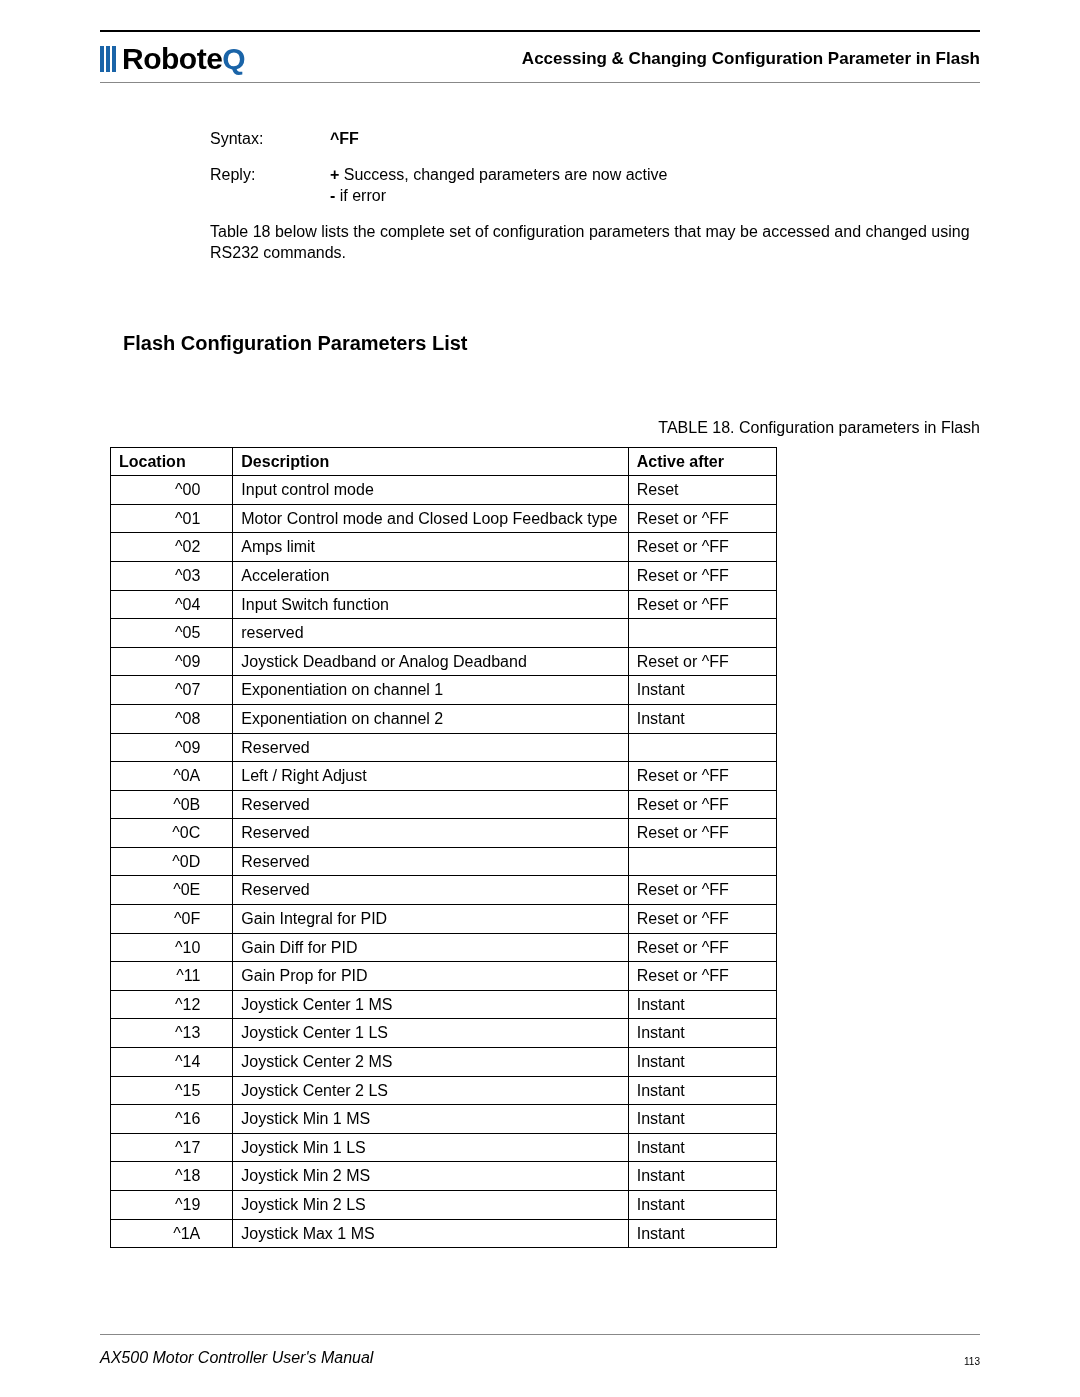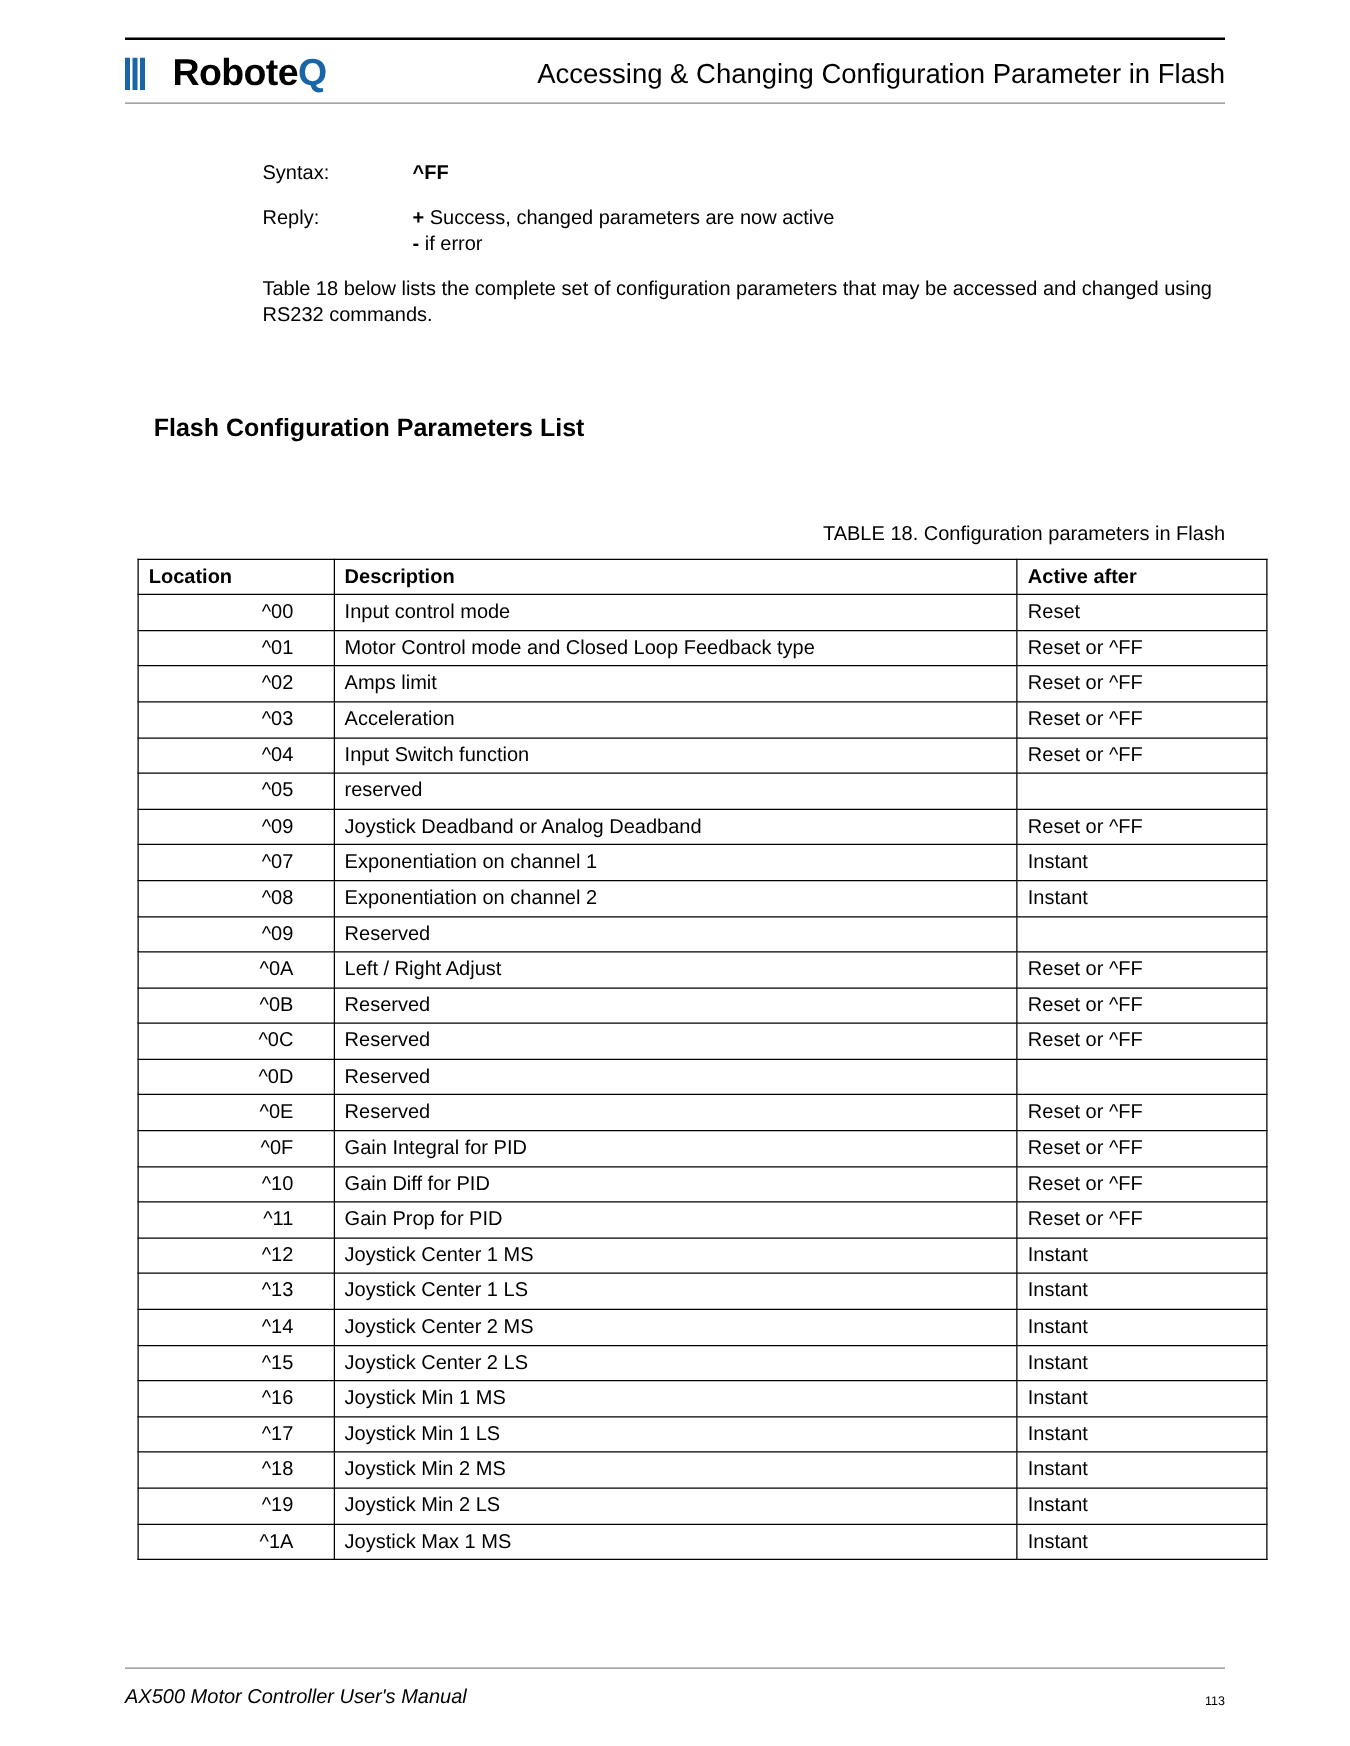--- a/index.html
+++ b/index.html
@@ -33,29 +33,29 @@
     justify-content: space-between;
     padding-bottom: 10px;
   }
   .logo {
     font-family: Arial, Helvetica, sans-serif;
     font-weight: 900;
     font-size: 30px;
     letter-spacing: -0.5px;
     display: flex;
     align-items: center;
-    gap: 20px;
+    gap: 4px;
   }
   .logo svg {
     display: inline-block;
     vertical-align: middle;
   }
   .header-title {
-    font-weight: 400;
-    font-size: 22px;
+    font-weight: 700;
+    font-size: 17px;
   }
   .header-rule {
     position: absolute;
     left: 100px;
     right: 100px;
     top: 82px;
     border-top: 1px solid #888;
   }
 
   .body {
@@ -100,21 +100,21 @@
 
   .table-caption {
     margin-left: 14px;
     margin-bottom: 8px;
     font-size: 16px;
     text-align: right;
   }
 
   table.flash {
     border-collapse: collapse;
-    width: 904px;
+    width: 667px;
     margin-left: 10px;
     font-size: 16px;
   }
   table.flash th, table.flash td {
     border: 1px solid #000;
     padding: 3px 8px;
     text-align: left;
     vertical-align: middle;
     height: 20px;
   }

